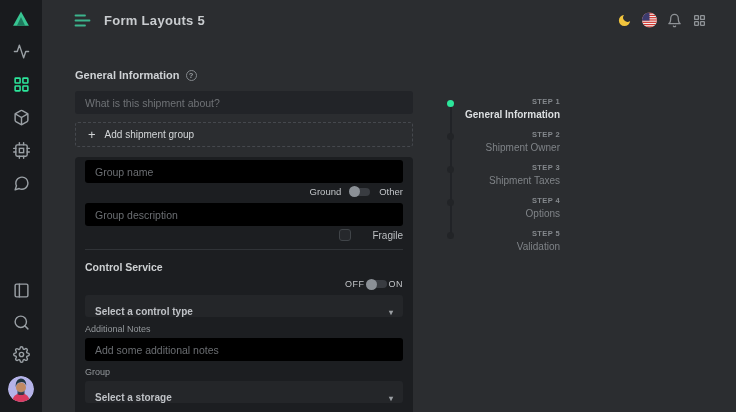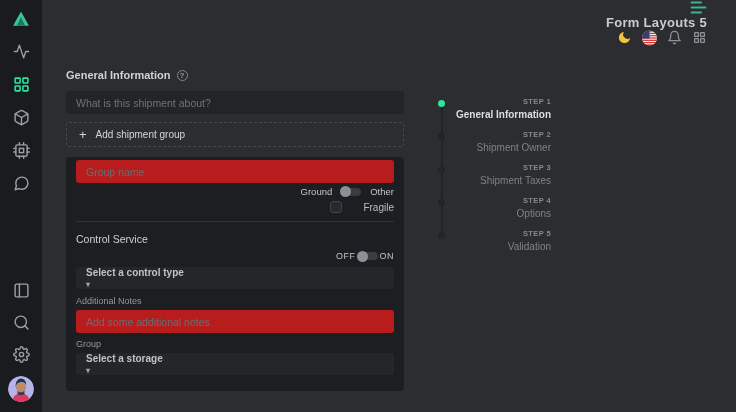--- a/index.html
+++ b/index.html
@@ -24,34 +24,34 @@
   .sb-gap { margin-top:16px; }
   .sb-icon.active { color:#2ce69b; }
   .sb-bottom-first { margin-top:auto; }
   .sb-b1 { margin-top:15px; }
   .avatar { margin-top:13px; margin-bottom:10px; width:26px; height:26px; border-radius:50%; overflow:hidden; cursor:pointer; }
   .avatar svg { width:26px; height:26px; display:block; }
 
   
   .main { flex:1; display:flex; flex-direction:column; }
   .header {
-    height:40px; display:flex; align-items:flex-end;
-    padding-left:32px; padding-right:29px; flex-shrink:0;flex-direction:column;
+    height:40px; display:flex; align-items:center;
+    padding-left:32px; padding-right:29px; flex-shrink:0;
   }
   .menu-icon { width:17px; height:15px; color:#3cb48c; cursor:pointer; }
   .menu-icon svg { width:17px; height:15px; display:block; }
   .header-title {
     margin-left:13px; font-size:13px; font-weight:bold; color:#c9cccf; letter-spacing:.3px;
   }
   .header-right { margin-left:auto; display:flex; align-items:center; gap:10px; }
   .h-icon { width:15px; height:15px; color:#8f9397; cursor:pointer; display:flex; align-items:center; justify-content:center; }
   .h-icon svg { display:block; }
 
   
-  .content { display:flex; padding:30px 0 0 24px; flex:1; overflow:hidden; }
+  .content { display:flex; padding:30px 0 0 33px; flex:1; overflow:hidden; }
   .form-col { width:338px; flex-shrink:0; }
 
   .section-title {
     display:flex; align-items:center; gap:6px;
     font-size:11px; font-weight:bold; color:#cfd2d5; line-height:11px; margin-bottom:10px;
   }
   .help-circle {
     width:11px; height:11px; border:1px solid #84888c; border-radius:50%;
     font-size:7.5px; font-weight:bold; color:#9a9ea2; line-height:9px;
     display:inline-flex; align-items:center; justify-content:center; cursor:pointer;
@@ -68,21 +68,21 @@
     border:1px dashed #45484d; border-radius:3px; background:transparent;
     display:flex; align-items:center; gap:9px; padding:0 12px;
     color:#d4d7d9; font-size:10px; cursor:pointer;
   }
   .plus-glyph { font-size:13px; line-height:13px; color:#d0d3d5; }
 
   .group-card {
     margin-top:10px; background:#1c1e21; border-radius:4px;
     padding:2px 10px 16px; flex:1;
   }
-  .group-card .text-input { background:#b91c1c; }
+  .group-card .text-input { background:#000000; }
   .group-card .text-input::placeholder { color:#6b6e72; }
   .mt1 { margin-top:1px; }
   .mt5 { margin-top:5px; }
 
   .toggle-row {
     display:flex; justify-content:flex-end; align-items:center; gap:9px;
     margin-top:2px; height:13px; font-size:9.5px; color:#c2c5c8;
   }
   .switch { position:relative; width:20px; height:8px; border-radius:4px; background:#393c41; cursor:pointer; }
   .switch .knob {
@@ -92,32 +92,32 @@
   .fragile-row {
     display:flex; justify-content:flex-end; align-items:center; gap:21px;
     margin-top:3px; height:12px; font-size:10px; color:#bcbfc2;
   }
   .checkbox {
     width:12px; height:12px; border:1px solid #404448; border-radius:3px; background:#26282c; cursor:pointer;
   }
 
   .divider { border-top:1px solid #303337; margin-top:8px; margin-bottom:12px; }
 
-  .control-title { font-size:10.5px; font-weight:normal; color:#ced1d3; line-height:11px; }
+  .control-title { font-size:10.5px; font-weight:bold; color:#ced1d3; line-height:11px; }
   .onoff-row {
     display:flex; justify-content:flex-end; align-items:center; gap:2px;
     margin-top:5px; height:12px; font-size:9px; letter-spacing:.5px; color:#c2c5c8;
   }
 
   .field-label { margin-top:10px; font-size:9px; line-height:9px; color:#94989c; }
   .field-label.tight { margin-top:8px; }
   .select-box {
     margin-top:5px; height:22px; background:#242629; border-radius:3px;
-    display:flex; align-items:flex-start; justify-content:space-between;
-    padding:0 10px; font-size:10px; font-weight:bold; color:#bfc2c6; cursor:pointer;flex-direction:column;
+    display:flex; align-items:flex-end; justify-content:space-between;
+    padding:0 10px; font-size:10px; font-weight:bold; color:#bfc2c6; cursor:pointer;
   }
   .select-box .chevron { font-size:8px; color:#9a9ea2; }
   .select-box.mt4 { margin-top:4px; }
 
   
   .stepper { margin-left:34px; padding-top:28px; position:relative; }
   .step-line { position:absolute; left:3px; top:33px; width:2px; height:131px; background:#212327; }
   .step { position:relative; padding-left:18px; margin-bottom:11px; min-height:22px; cursor:pointer;text-align:right; }
   .step .dot {
     position:absolute; left:0; top:2px; width:7px; height:7px; border-radius:50%; background:#222427;
@@ -288,20 +288,21 @@
           <input class="text-input mt1" type="text" placeholder="Group name" style="">
 
           <div class="toggle-row">
             <span>Ground</span>
             <span class="switch">
                 <span class="knob"></span>
               </span>
             <span>Other</span>
           </div>
 
+          <input class="text-input mt5" type="text" placeholder="Group description" style="">
 
           <div class="fragile-row">
             <span class="checkbox"></span>
             <span>Fragile</span>
           </div>
 
           <div class="divider"></div>
 
           <div class="control-title">Control Service</div>
 

